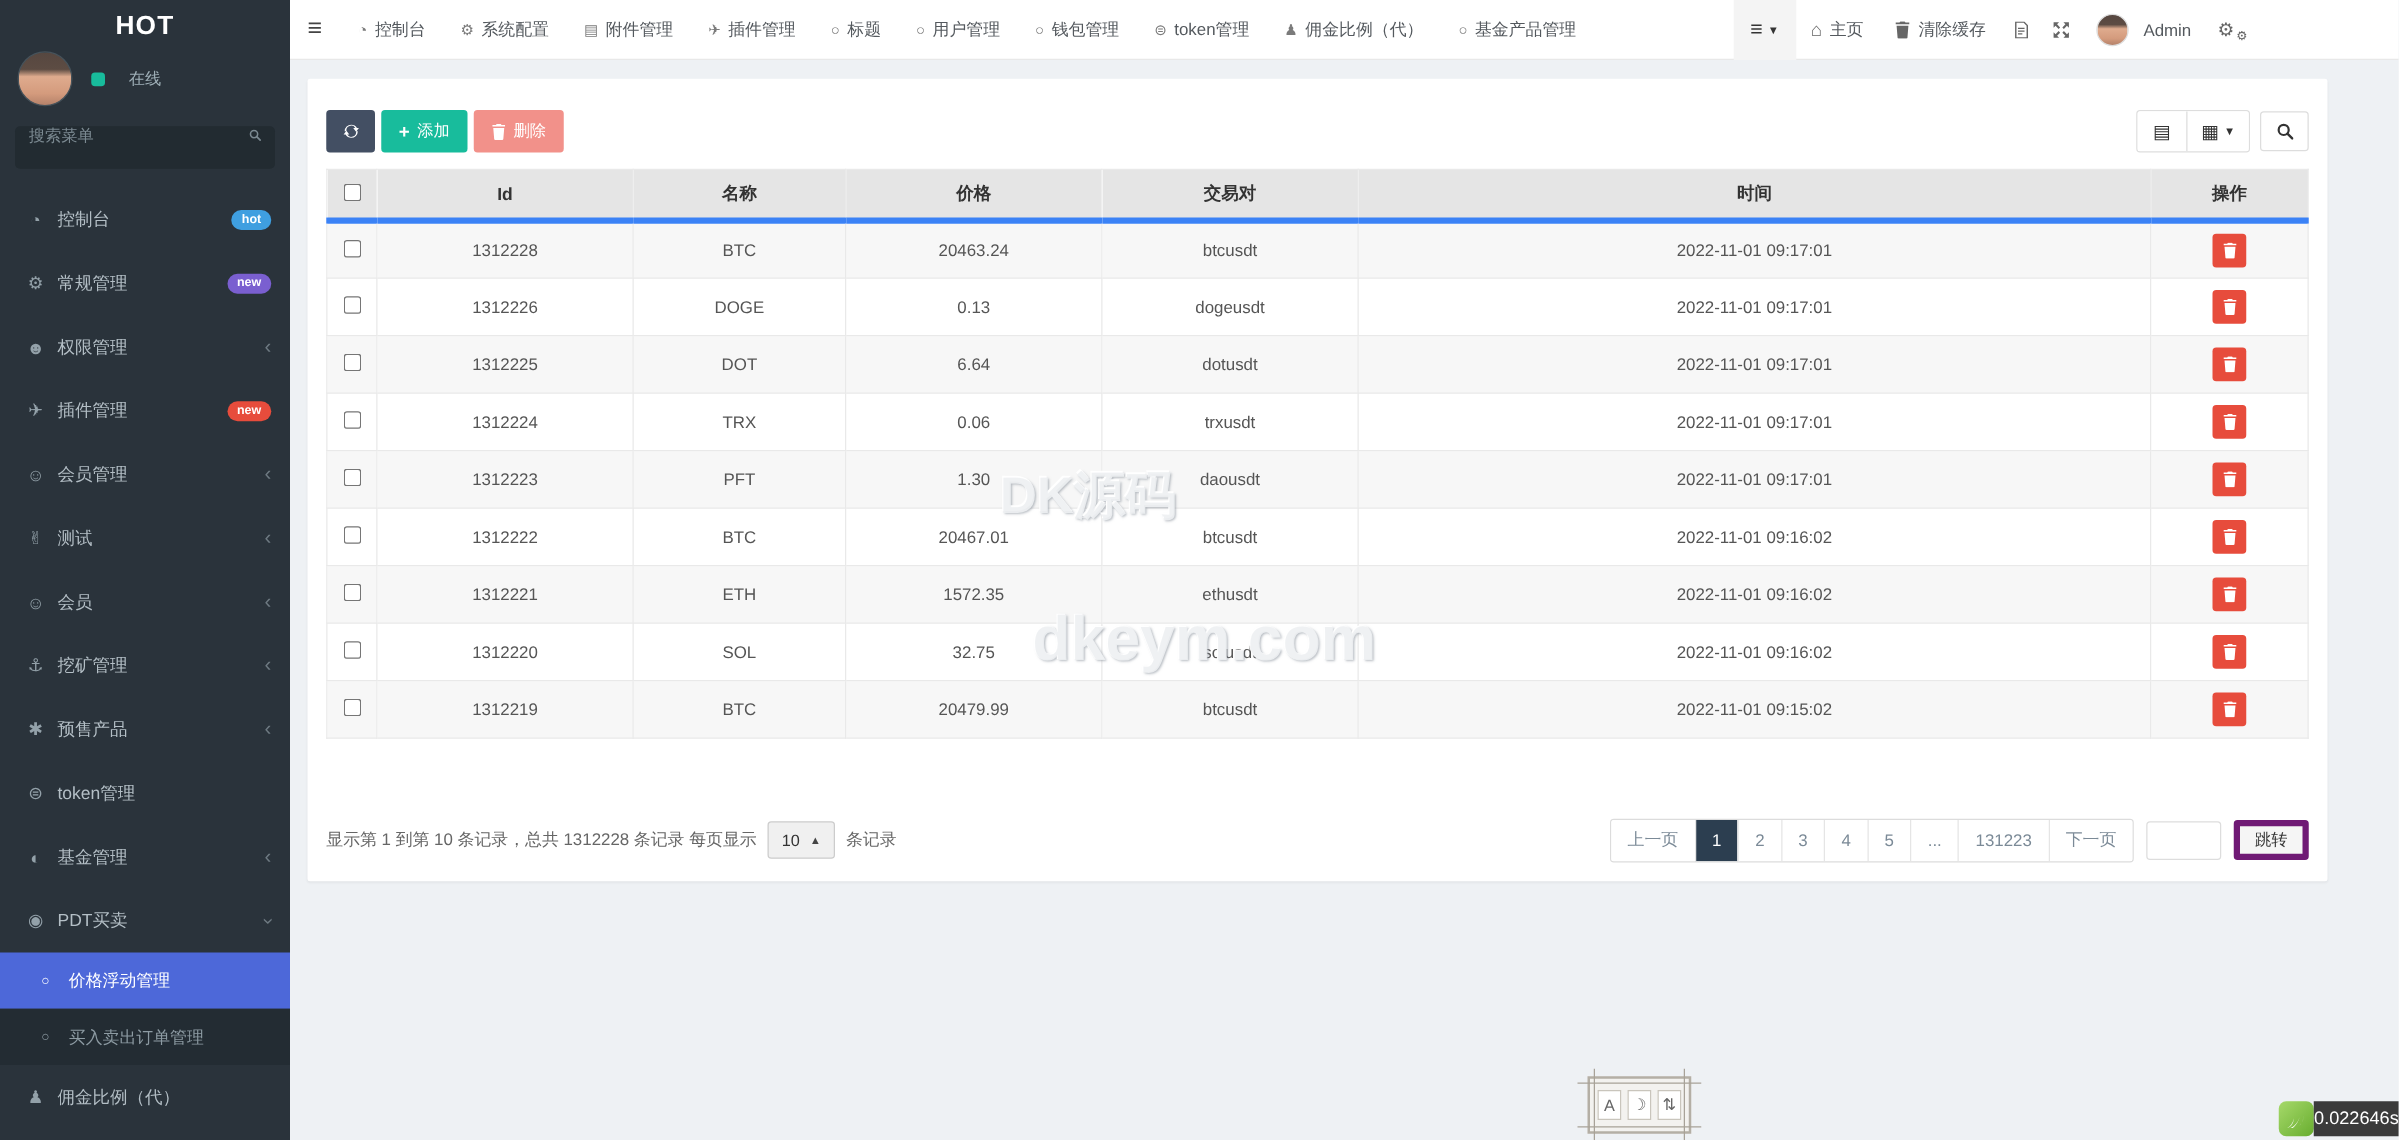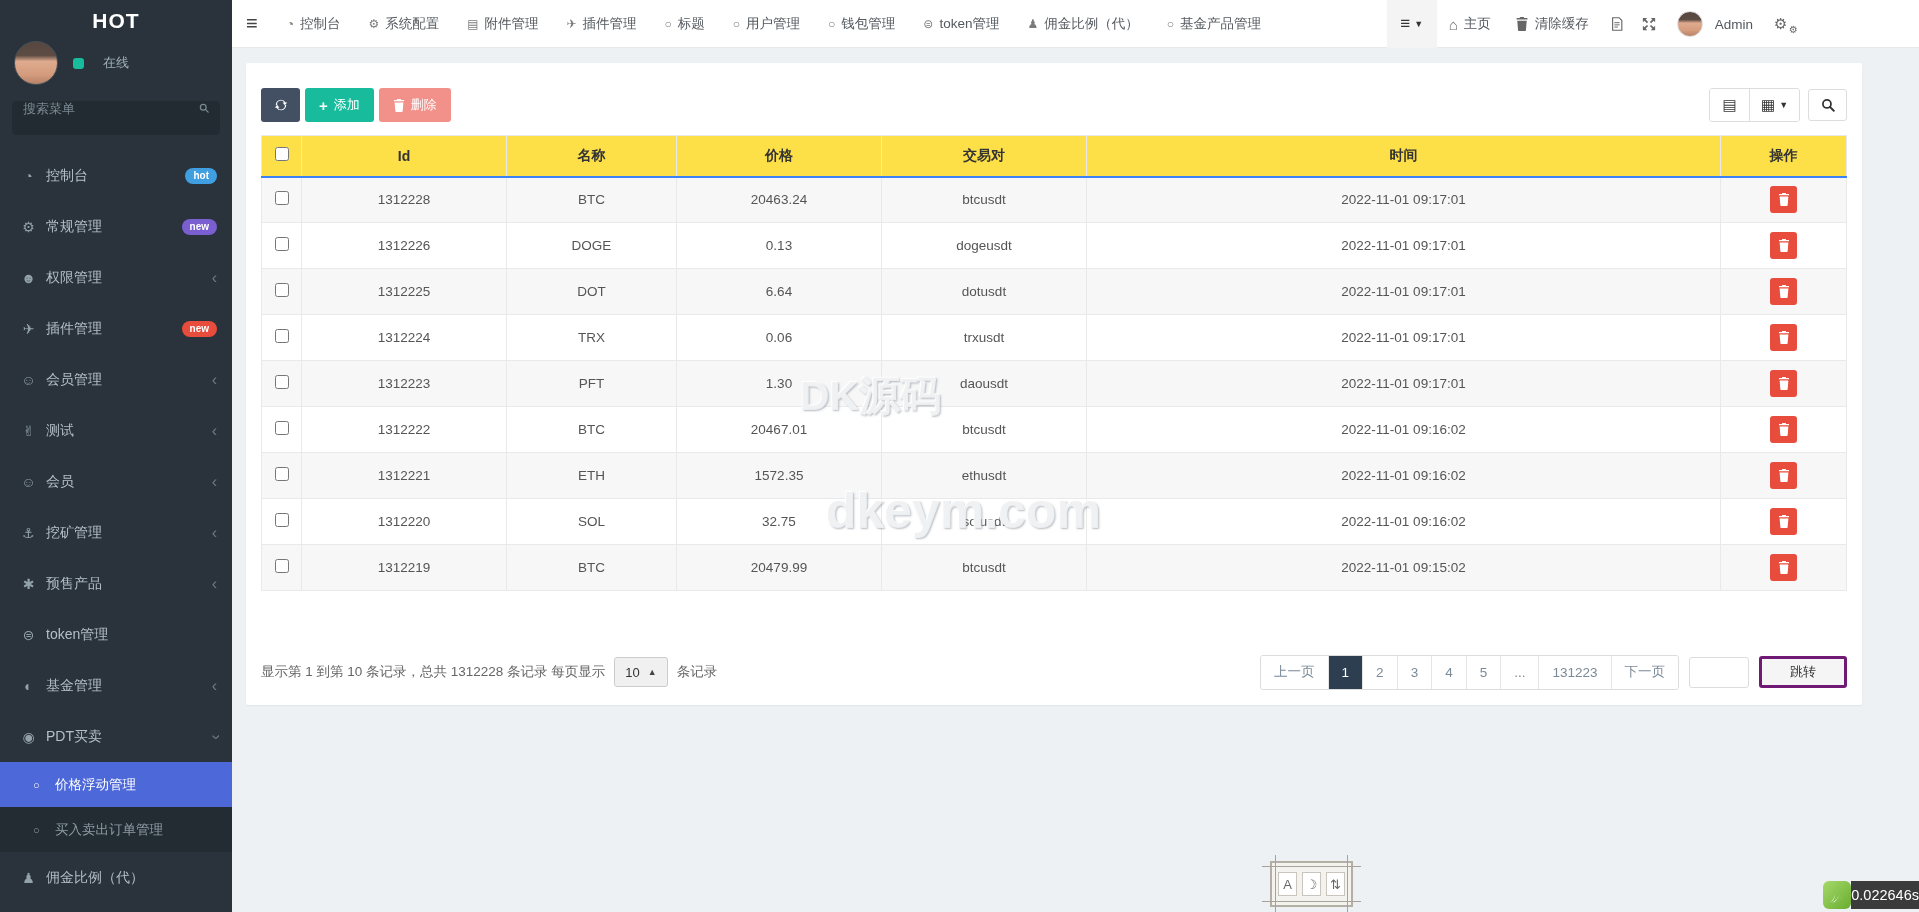--- a/index.html
+++ b/index.html
@@ -63,39 +63,39 @@
   .toolbar-right { margin-left:auto; display:flex; align-items:center; gap:8px; }
   .btn-group { display:flex; border:1px solid #ddd; border-radius:3px; overflow:hidden; }
   .tbtn { width:39px; height:32px; background:#fff; display:flex; align-items:center; justify-content:center; color:#333; font-size:15px; gap:4px; }
   .btn-group .tbtn + .tbtn { border-left:1px solid #ddd; width:50px; }
   .tbtn.single { border:1px solid #ddd; border-radius:3px; }
   .tbtn svg { width:14px; height:14px; }
 
   
   .datatable { position:absolute; left:15px; top:72px; width:1586px; border-collapse:collapse; table-layout:fixed; }
   .datatable th, .datatable td { border:1px solid #e9e9e9; text-align:center; overflow:hidden; white-space:nowrap; }
-  .datatable th { height:41px; font-size:14px; color:#333; font-weight:bold; border-bottom:2px solid #3b82f6; background:#fde047; }
+  .datatable th { height:41px; font-size:14px; color:#333; font-weight:bold; border-bottom:5px solid #3b82f6; background:#e5e5e5; }
   .datatable td { height:46px; font-size:13.5px; color:#555; }
   .datatable tbody tr:nth-child(odd) { background:#f7f7f7; }
   .row-del { width:27px; height:27px; border:none; border-radius:3px; background:#e74c3c; color:#fff; display:inline-flex; align-items:center; justify-content:center; vertical-align:middle; }
   .row-del svg { width:12px; height:13px; }
   input[type="checkbox"] { width:14px; height:14px; }
 
   
   .pagerow { position:absolute; left:15px; right:15px; top:592px; height:34px; display:flex; align-items:center; }
   .pageinfo { font-size:13.5px; color:#666; display:flex; align-items:center; gap:9px; white-space:nowrap; }
   .pagesize { height:30px; padding:0 10px; background:#f0f0f0; border:1px solid #ccc; border-radius:3px; display:inline-flex; align-items:center; gap:8px; font-size:13px; color:#333; }
   .caret-up { font-size:9px; color:#444; }
   .pager { margin-left:auto; display:flex; align-items:center; }
   .pages { display:flex; border:1px solid #dcdcdc; border-radius:3px; overflow:hidden; background:#fff; }
   .pbtn { padding:0 13px; height:33px; display:flex; align-items:center; justify-content:center; font-size:13.5px; color:#7b8a97; background:#fff; border:none; font-family:inherit; }
   .pbtn + .pbtn { border-left:1px solid #e5e5e5; }
   .pbtn.active { background:#2c3e50; color:#fff; }
   .jump-input { width:60px; height:31px; border:1px solid #ddd; border-radius:3px; margin-left:10px; font-family:inherit; padding:0 6px; }
-  .jump-btn { height:32px; padding:0 28px; margin-left:10px; background:#f5f5f5; border:3px solid #701a75; border-radius:3px; font-size:13px; color:#333; font-family:inherit; }
+  .jump-btn { height:32px; padding:0 12px; margin-left:10px; background:#f5f5f5; border:5px solid #701a75; border-radius:3px; font-size:13px; color:#333; font-family:inherit; }
 
   
   .wm { position:absolute; z-index:4; pointer-events:none; font-weight:bold; color:rgba(238,240,242,.92);
         text-shadow:-1px -1px 0 rgba(255,255,255,.95), 1px 1px 2px rgba(125,135,145,.55); }
   .wm1 { left:800px; top:369px; font-size:41px; }
   .wm2 { left:826px; top:482px; font-size:50px; }
 
   
   .sketch { position:absolute; left:1270px; top:861px; width:83px; height:46px; background:#f3f2ef; border:2px solid #b4afa5; display:flex; align-items:center; justify-content:center; gap:5px; z-index:3; }
   .sketch::before { content:''; position:absolute; left:-10px; right:-10px; top:3px; border-top:1px solid #a8a298; }

